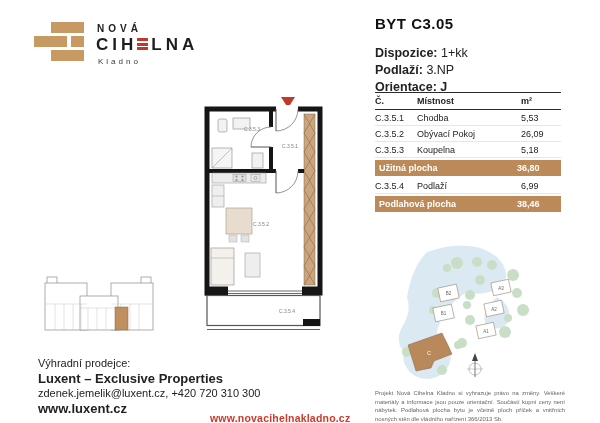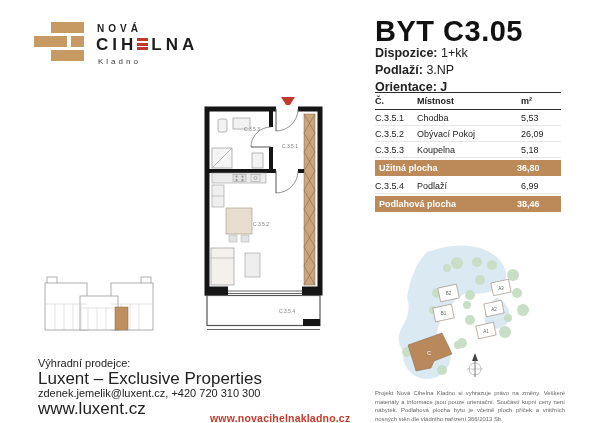--- a/index.html
+++ b/index.html
@@ -14,42 +14,42 @@
   .b2 { left:0px;  top:16px; width:33px; height:11px; }
   .b2b{ left:37px; top:16px; width:13px; height:11px; }
   .b3 { left:17px; top:30px; width:33px; height:11px; }
   .logo-nova { position:absolute; left:63px; top:3px; font-size:10px; font-weight:bold; letter-spacing:4px; color:#1d1d1d; }
   .logo-main { position:absolute; left:62px; top:15px; font-size:17px; font-weight:bold; letter-spacing:4px; color:#1d1d1d; white-space:nowrap; }
   .red-e { display:inline-block; width:11px; height:12px; margin:0 3px 0 0; vertical-align:baseline; }
   .red-e span { display:block; width:11px; height:3px; background:#c0392b; margin-bottom:1.5px; }
   .logo-sub { position:absolute; left:64px; top:37px; font-size:8px; letter-spacing:3px; color:#3a3a3a; }
 
   
-  .unit-title { position:absolute; left:375px; top:15px; font-size:29px; font-weight:800; letter-spacing:0.5px; color:#111; }
+  .unit-title { position:absolute; left:375px; top:15px; font-size:15px; font-weight:800; letter-spacing:0.5px; color:#111; }
   .unit-info { position:absolute; left:375px; top:45px; font-size:12.5px; color:#222; line-height:17px; }
   .unit-info b { font-weight:bold; }
 
   .table { position:absolute; left:375px; top:92px; width:186px; font-size:9px; color:#222; }
   .t-head { display:flex; border-top:1.5px solid #2a2a2a; border-bottom:1px solid #2a2a2a; font-weight:bold; padding:3px 0; }
   .t-row { display:flex; padding:2.5px 0; border-bottom:1px solid #e6e6e6; }
   .c-num { width:42px; }
   .c-room { flex:1; }
   .c-area { width:40px; }
   .t-sum { display:flex; background:#bc8a58; color:#fff; font-weight:bold; padding:3px 4px; margin:2px 0; }
   .t-sum .c-room { flex:1; }
   .t-sum .c-area { width:40px; }
 
   
   .floorplan { position:absolute; left:193px; top:90px; }
   .miniplan  { position:absolute; left:25px;  top:258px; }
   .siteplan  { position:absolute; left:372px; top:237px; }
 
   
   .seller { position:absolute; left:38px; top:356px; font-size:11px; color:#222; line-height:15px; }
-  .seller .bold { font-weight:normal; font-size:17px; }
+  .seller .bold { font-weight:bold; font-size:13px; }
   .site-link { position:absolute; left:210px; top:412px; font-size:10.5px; font-weight:bold; color:#cc392b; letter-spacing:0.2px; }
   .disclaimer { position:absolute; left:375px; top:389px; width:190px; font-size:5.9px; line-height:1.45; color:#666; text-align:justify; }
 
   svg text { font-family:"Liberation Sans", sans-serif; }
 </style>
 </head>
 <body>
 
 <div class="page">
 

